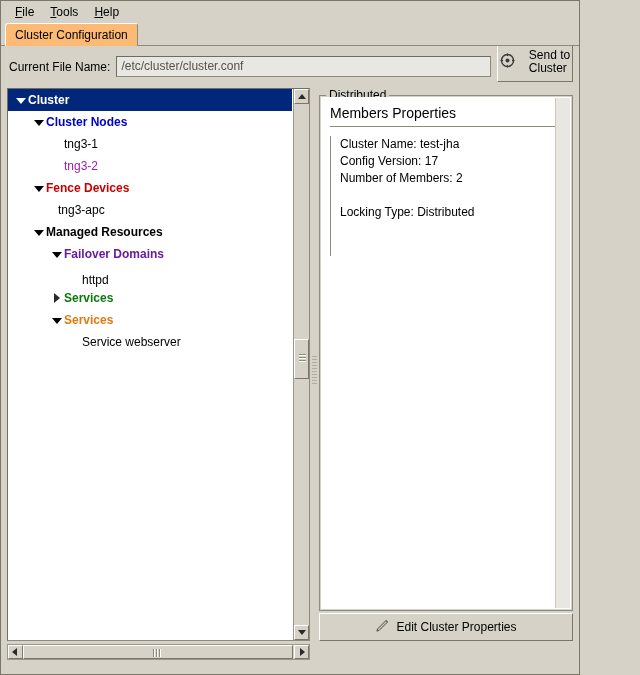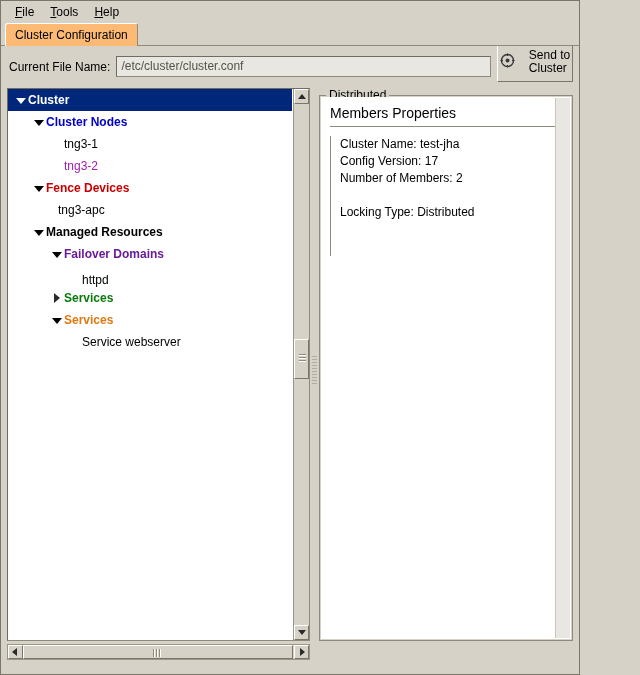--- a/index.html
+++ b/index.html
@@ -520,20 +520,30 @@
           <div class="prop-body" id="prop-lines">
               <div class="prop-line">Cluster Name: test-jha</div>
               <div class="prop-line">Config Version: 17</div>
               <div class="prop-line">Number of Members: 2</div>
               <div class="prop-gap"></div>
               <div class="prop-line">Locking Type: Distributed</div>
             </div>
           <div class="prop-vscroll"></div>
         </div>
       </div>
+      <div class="editbtn">
+        <span>
+          <svg width="15" height="14" viewBox="0 0 15 14">
+            <path d="M2 12 L4 11.5 L12.5 3 L11 1.5 L2.5 10 Z" fill="#cfcabd" stroke="#4a4a4a" stroke-width="1"></path>
+            <line x1="11" y1="1.5" x2="12.5" y2="3" stroke="#4a4a4a" stroke-width="1"></line>
+            <path d="M1.5 12.5 L3.2 12 L2 10.8 Z" fill="#6a6a6a"></path>
+          </svg>
+        </span>
+        <span>Edit Cluster Properties</span>
+      </div>
     </div>
   </div>
 
   <div class="hscrollwrap">
     <div class="hscroll">
       <div class="harrow left"></div>
       <div class="hthumb">
         <div class="glines">
             <i></i>
             <i></i>

